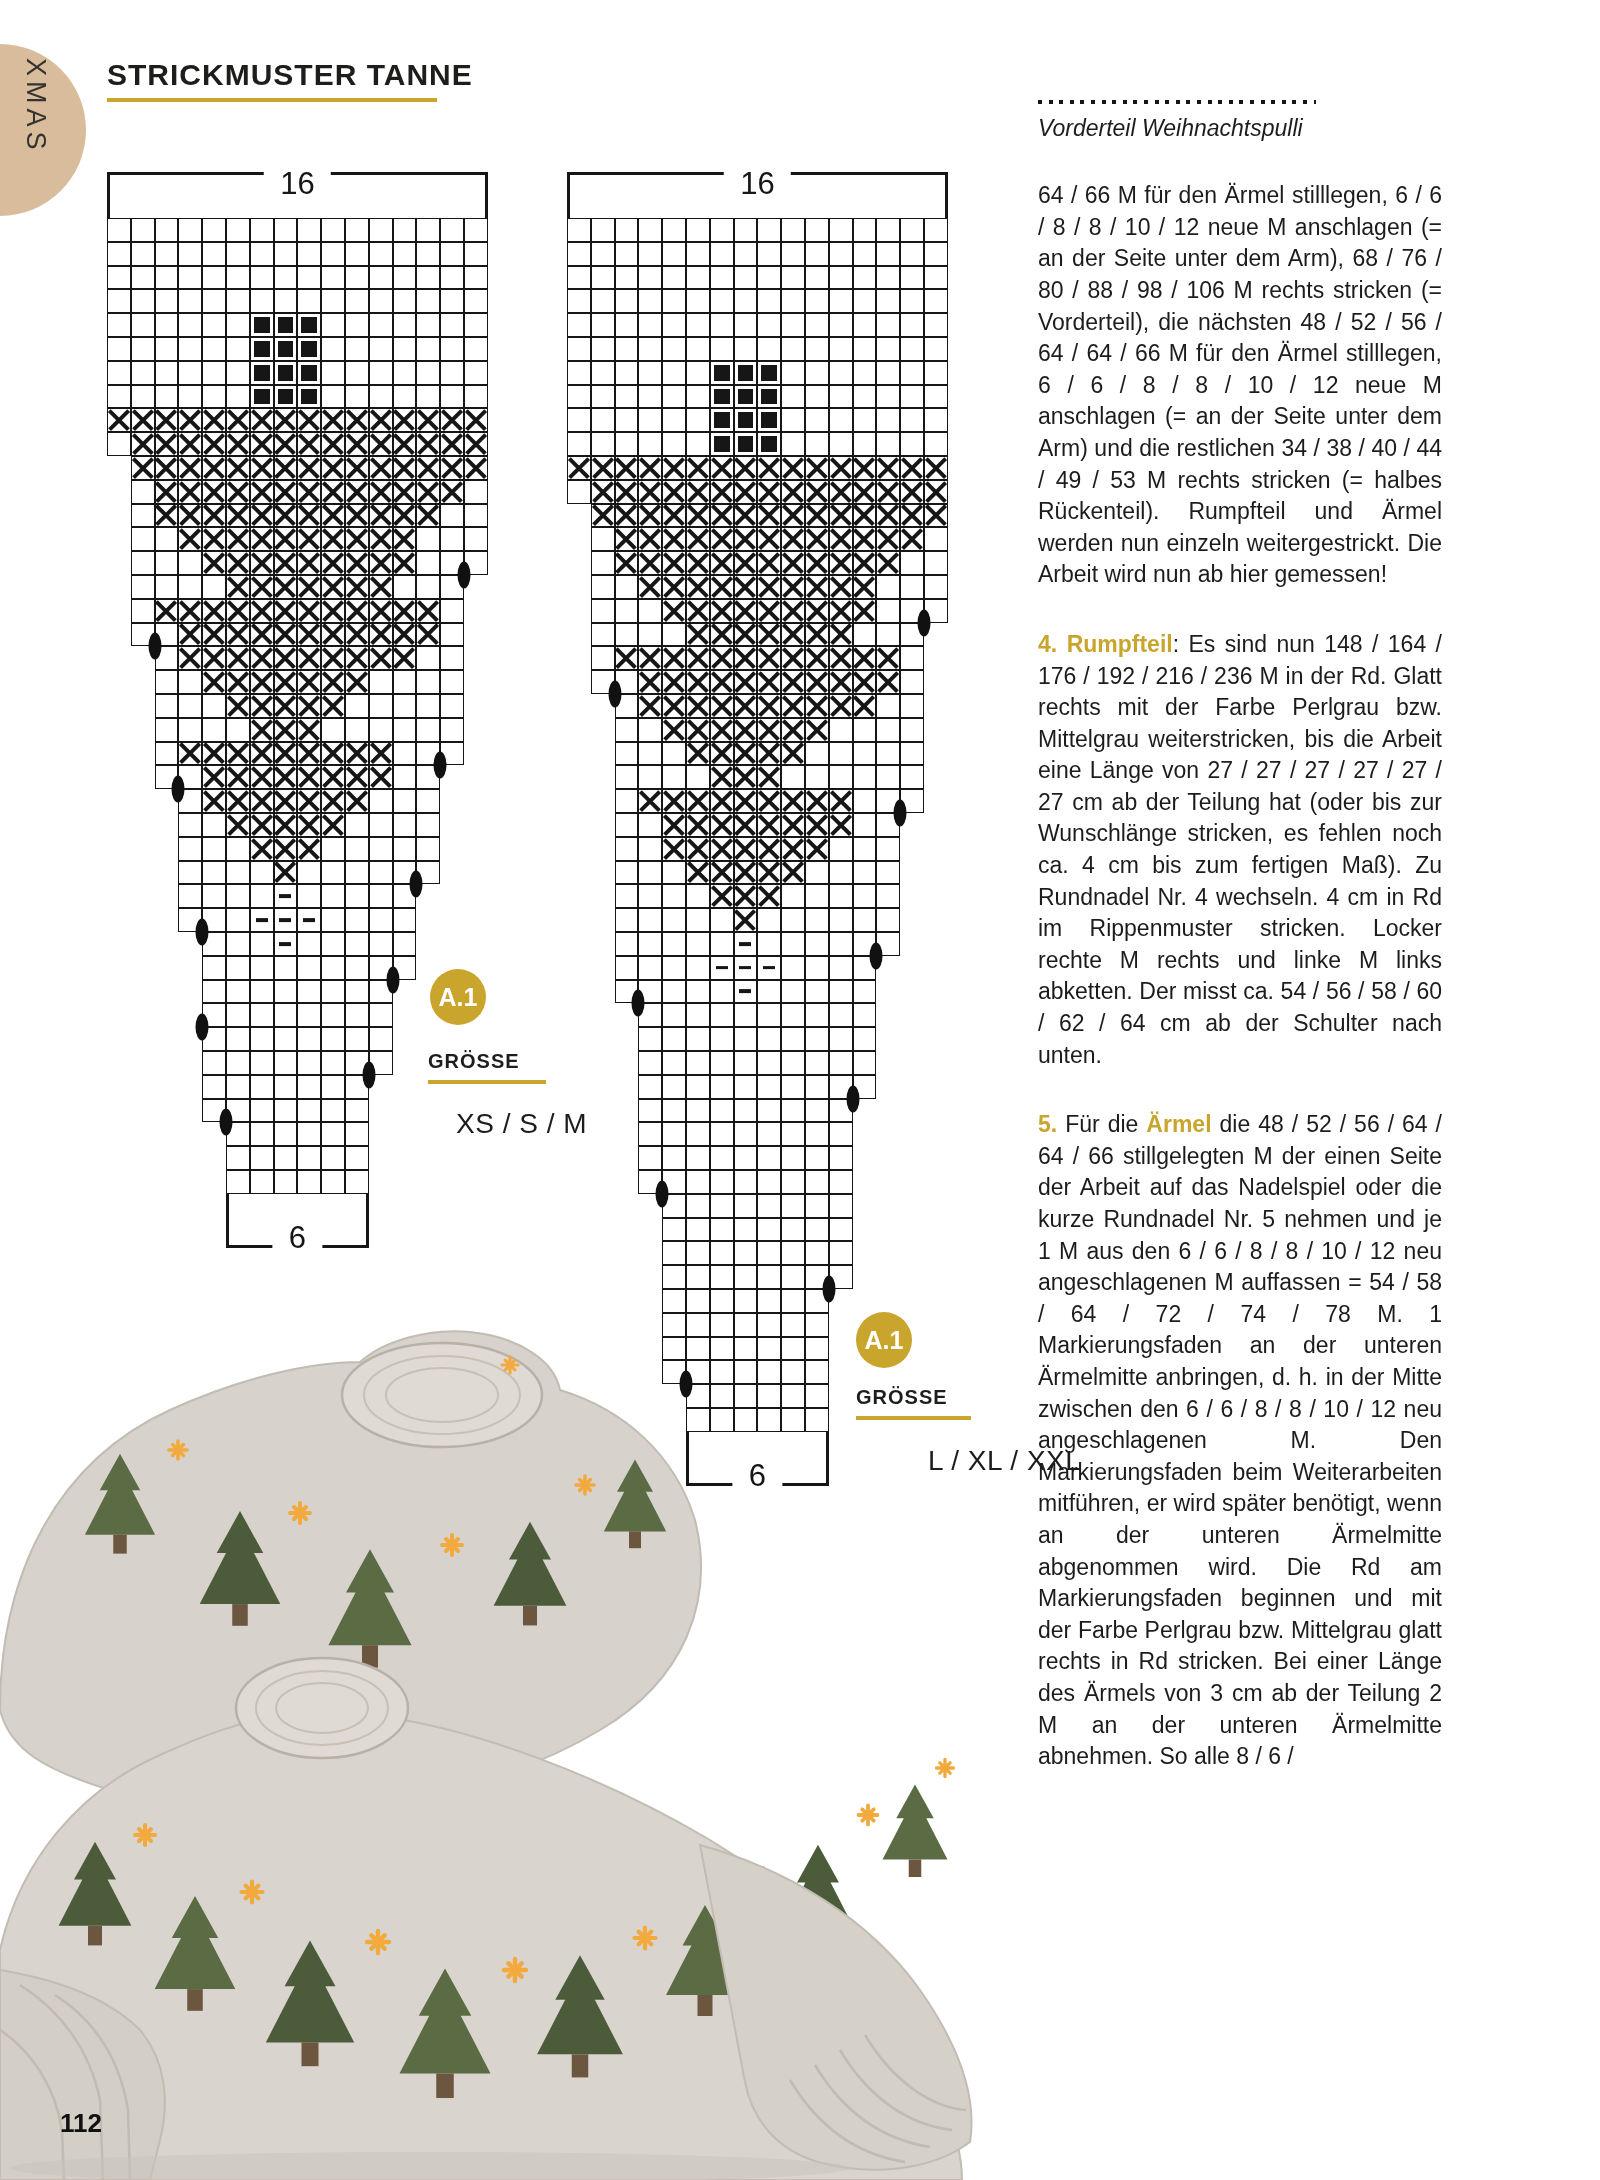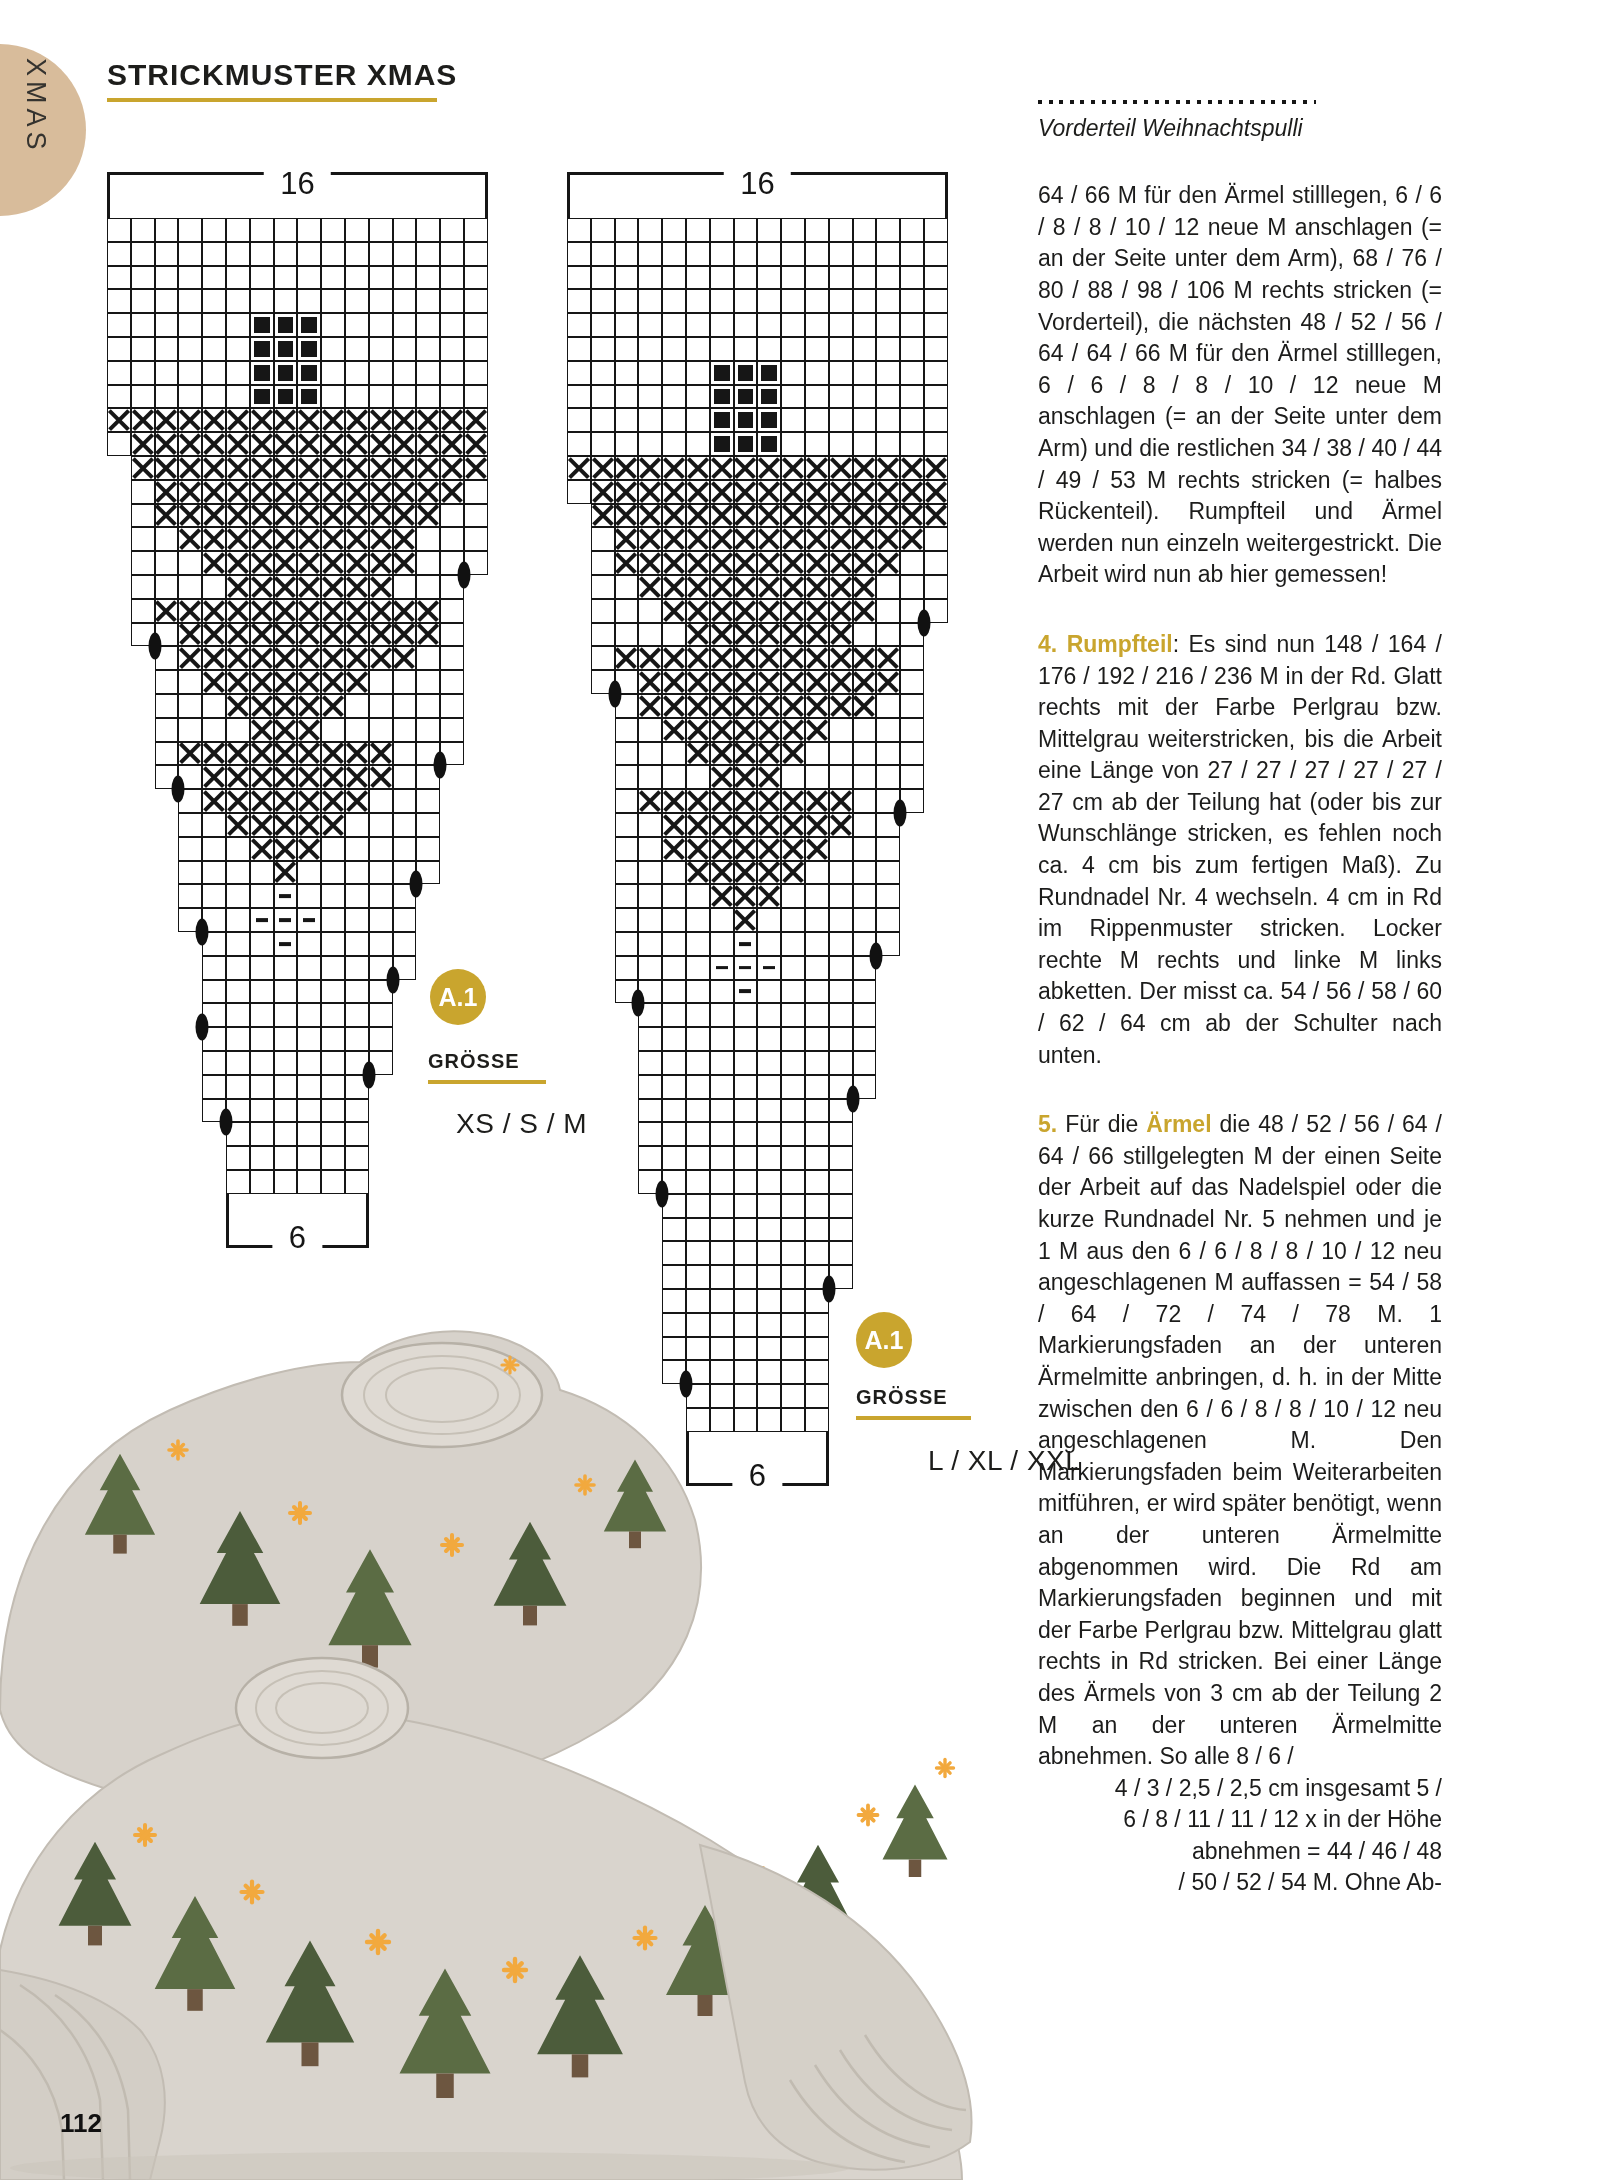--- a/index.html
+++ b/index.html
@@ -54,21 +54,21 @@
   
   #photo{left:0;top:1270px;width:1010px;height:910px;}
 </style>
 </head>
 <body>
 
 <div class="abs" id="xmas-circle">
   <span>XMAS</span>
 </div>
 
-<div class="abs" id="page-title">STRICKMUSTER XMAS</div>
+<div class="abs" id="page-title">STRICKMUSTER TANNE</div>
 <div class="abs" id="title-underline"></div>
 
 <div class="chart" id="chart-left" style="left: 107px; top: 172px; width: 380.8px; height: 1075.8px;">
     <div class="chart-head" style="width: 380.8px; height: 46px;">
       <div class="chart-head-label">16</div>
     </div>
     <div class="crow" style="top: 46px;">
       <div class="cc"></div>
       <div class="cc"></div>
       <div class="cc"></div>
@@ -1783,24 +1783,20 @@
   <div class="para">
     <span class="gold-num">4.</span>
     <span> </span>
     <span class="gold-term">Rumpfteil</span><span>: Es sind nun 148 / 164 / 176 / 192 / 216 / 236 M in der Rd. Glatt rechts mit der Farbe Perlgrau bzw. Mittelgrau weiterstricken, bis die Arbeit eine Länge von 27 / 27 / 27 / 27 / 27 / 27 cm ab der Teilung hat (oder bis zur Wunschlänge stricken, es fehlen noch ca. 4 cm bis zum fertigen Maß). Zu Rundnadel Nr. 4 wechseln. 4 cm in Rd im Rippenmuster stricken. Locker rechte M rechts und linke M links abketten. Der misst ca. 54 / 56 / 58 / 60 / 62 / 64 cm ab der Schulter nach unten.</span>
   </div>
 
   <div class="para">
     <span class="gold-num">5.</span><span> Für die </span><span class="gold-term">Ärmel</span><span> die 48 / 52 / 56 / 64 / 64 / 66 stillgelegten M der einen Seite der Arbeit auf das Nadelspiel oder die kurze Rundnadel Nr. 5 nehmen und je 1 M aus den 6 / 6 / 8 / 8 / 10 / 12 neu angeschlagenen M auffassen = 54 / 58 / 64 / 72 / 74 / 78 M. 1 Markierungsfaden an der unteren Ärmelmitte anbringen, d. h. in der Mitte zwischen den 6 / 6 / 8 / 8 / 10 / 12 neu angeschlagenen M. Den Markierungsfaden beim Weiterarbeiten mitführen, er wird später benötigt, wenn an der unteren Ärmelmitte abgenommen wird. Die Rd am Markierungsfaden beginnen und mit der Farbe Perlgrau bzw. Mittelgrau glatt rechts in Rd stricken. Bei einer Länge des Ärmels von 3 cm ab der Teilung 2 M an der unteren Ärmelmitte abnehmen. So alle 8 / 6 /</span>
   </div>
 
-  <div id="wrap-tail">4 / 3 / 2,5 / 2,5 cm insgesamt 5 /
-6 / 8 / 11 / 11 / 12 x in der Höhe
-abnehmen = 44 / 46 / 48
-/ 50 / 52 / 54 M. Ohne Ab-</div>
 </div>
 
 <svg class="abs" id="photo" viewBox="0 0 1010 910">
   <defs>
     <g id="tr">
       <polygon points="0,-38 15,-11 9,-11 26,22 -26,22 -9,-11 -15,-11"></polygon>
       <rect x="-5" y="22" width="10" height="14" fill="#6D5640"></rect>
     </g>
     <g id="sp" stroke="#F2A93E" stroke-width="4" stroke-linecap="round">
       <line x1="-10" y1="0" x2="10" y2="0"></line>

